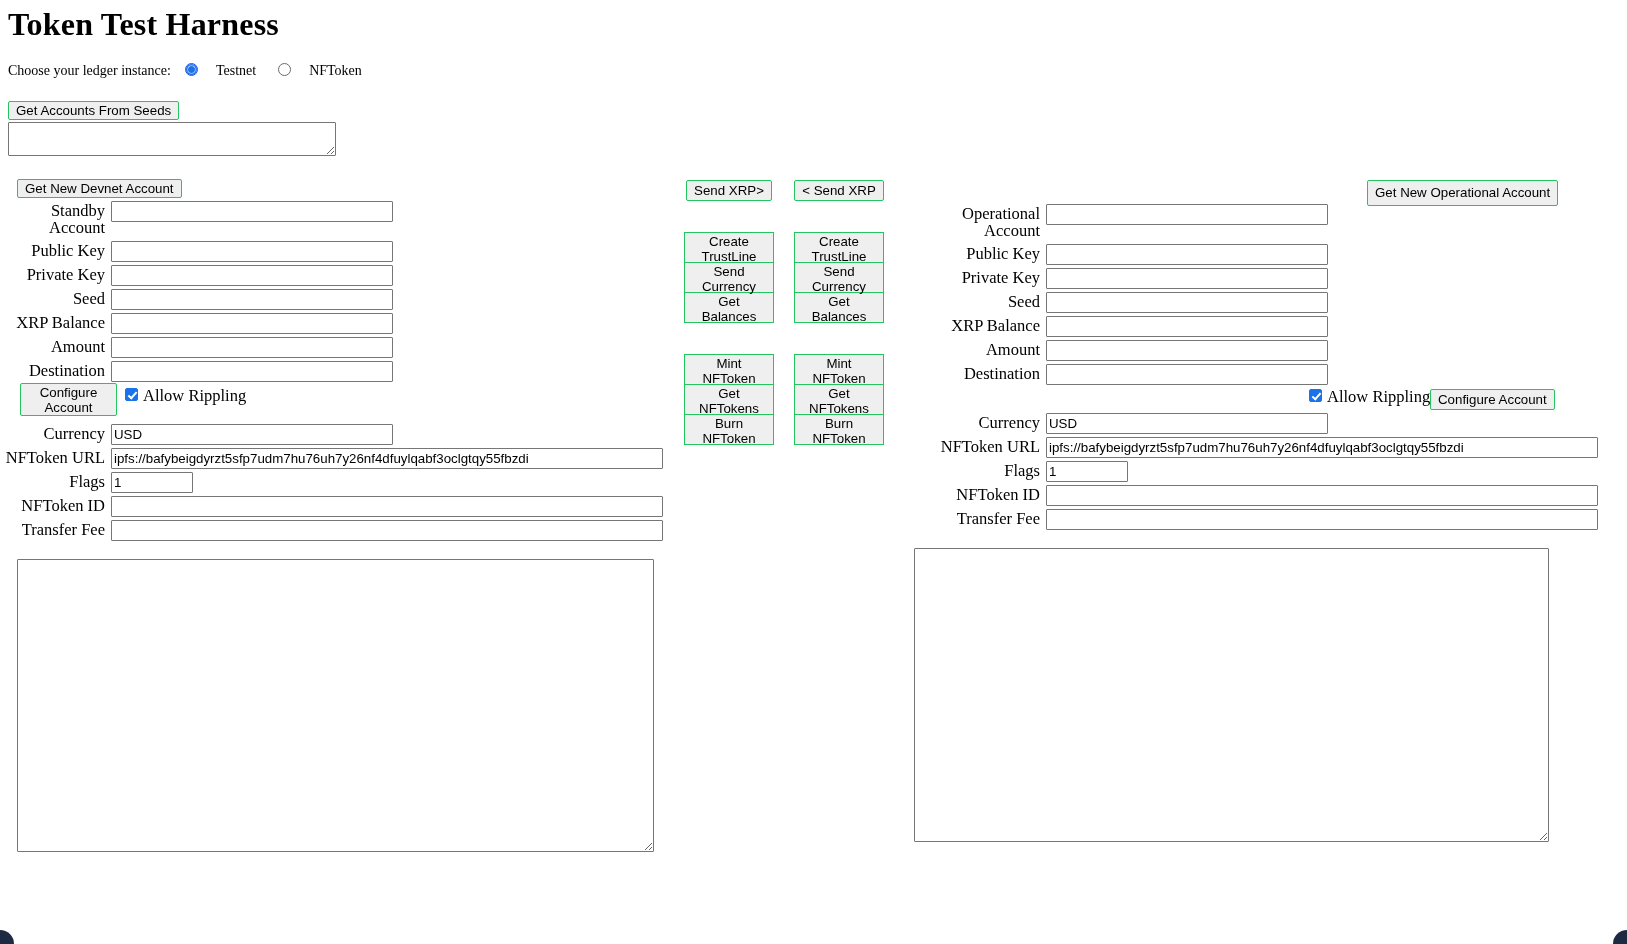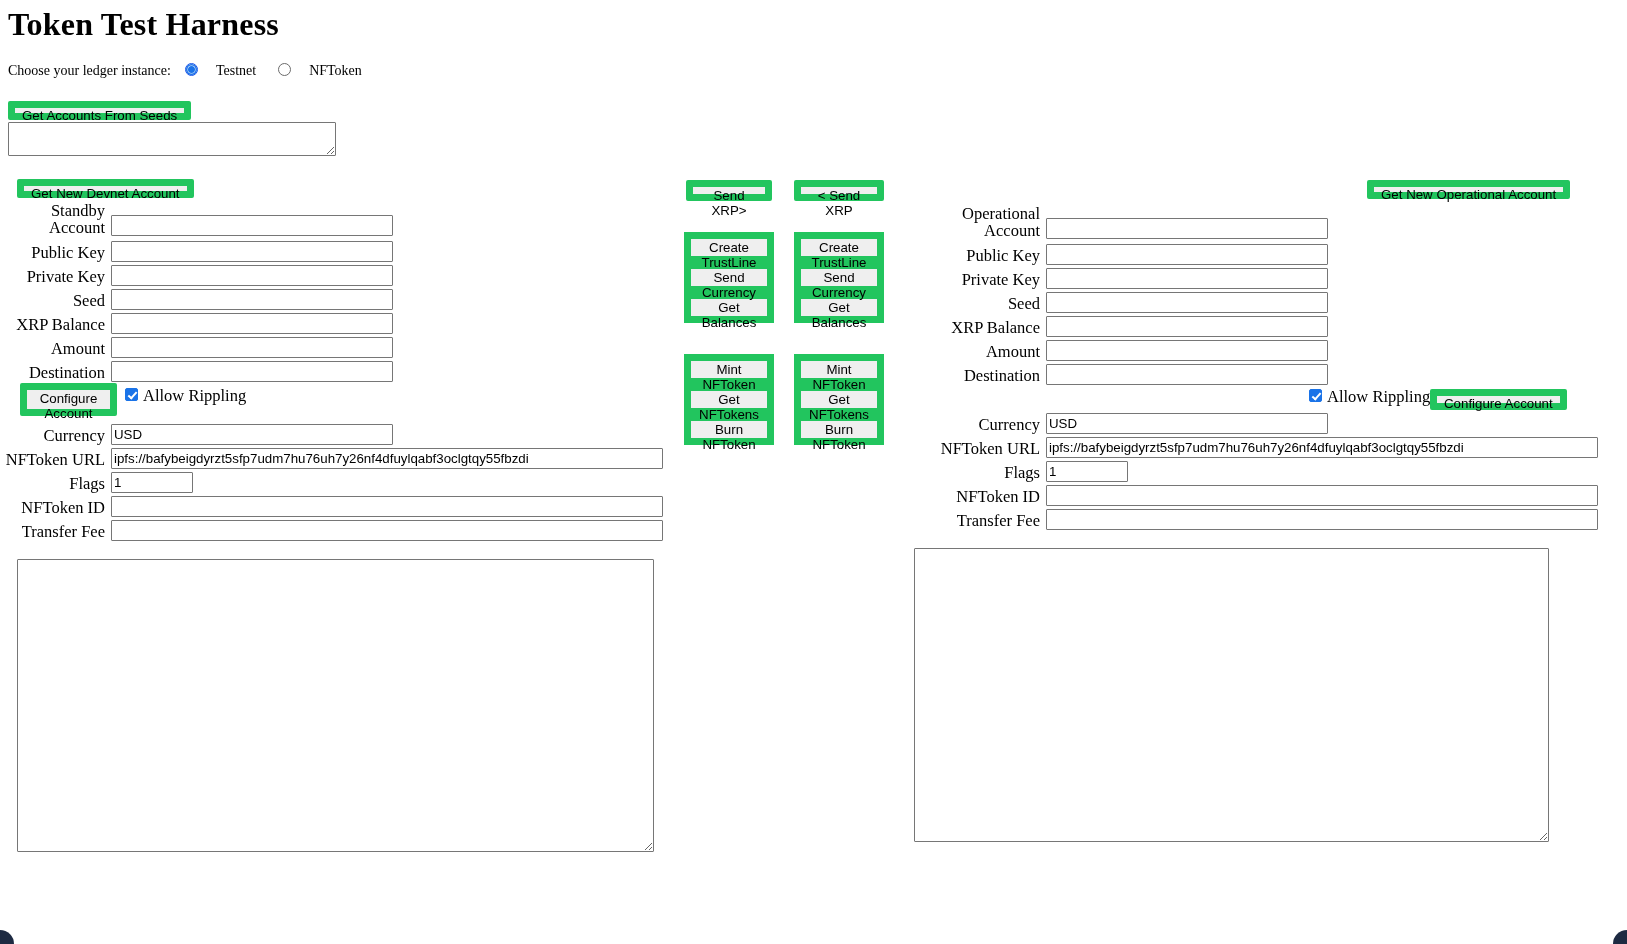--- a/index.html
+++ b/index.html
@@ -70,21 +70,21 @@
   }
   .radio-label { margin-right: 14px; margin-left: 12px; }
 
   
   .btn {
     font-family: "Liberation Sans", "DejaVu Sans", sans-serif;
     font-size: 13.3px;
     line-height: 1.15;
     color: #000;
     background: #efefef;
-    border: 7px solid #22c55e;
+    border: 1px solid #22c55e;
     border-radius: 2px;
     padding: 1px 7px;
     cursor: default;
     box-sizing: border-box;
     text-align: center;
     white-space: pre-line;
   }
   .inp {
     font-family: "Liberation Sans", "DejaVu Sans", sans-serif;
     font-size: 13.3px;
@@ -151,21 +151,21 @@
   
   #standby-new-btn {
     position: absolute;
     left: 17px; top: 179px;
     height: 19px;
     padding: 0 7px;
   }
   .field-row {
     position: absolute;
     display: flex;
-    align-items: flex-end;
+    align-items: flex-start;
   }
   .field-label {
     font-family: "Liberation Serif", "DejaVu Serif", serif;
     font-size: 16.5px;
     text-align: right;
     line-height: 18px;
     padding-top: 1px;
     box-sizing: border-box;
   }
   .left .field-label { width: 105px; margin-right: 6px; }
@@ -298,21 +298,21 @@
 </div>
 <div class="btn-stack" style="left:794px; top:342px; width:90px;">
   <button class="btn" style="height:31px;">Mint
 NFToken</button>
   <button class="btn" style="height:31px;">Get
 NFTokens</button>
   <button class="btn" style="height:31px;">Burn
 NFToken</button>
 </div>
 
-<button class="btn" style="position:absolute; left:1367px; top:180px; height:19px; padding:0 7px;">Get New Operational Account</button>
+<button class="btn" style="position:absolute; left:1367px; top:180px; height:26px; padding:0 7px;">Get New Operational Account</button>
 
 <div class="field-row right" style="left:896px; top:204px;">
   <span class="field-label" style="line-height:17px;">Operational Account</span>
   <input class="inp" style="width: 282px;">
 </div>
 <div class="field-row right" style="left:896px; top:244px;">
   <span class="field-label">Public Key</span>
   <input class="inp" style="width: 282px;">
 </div>
 <div class="field-row right" style="left:896px; top:268px;">

